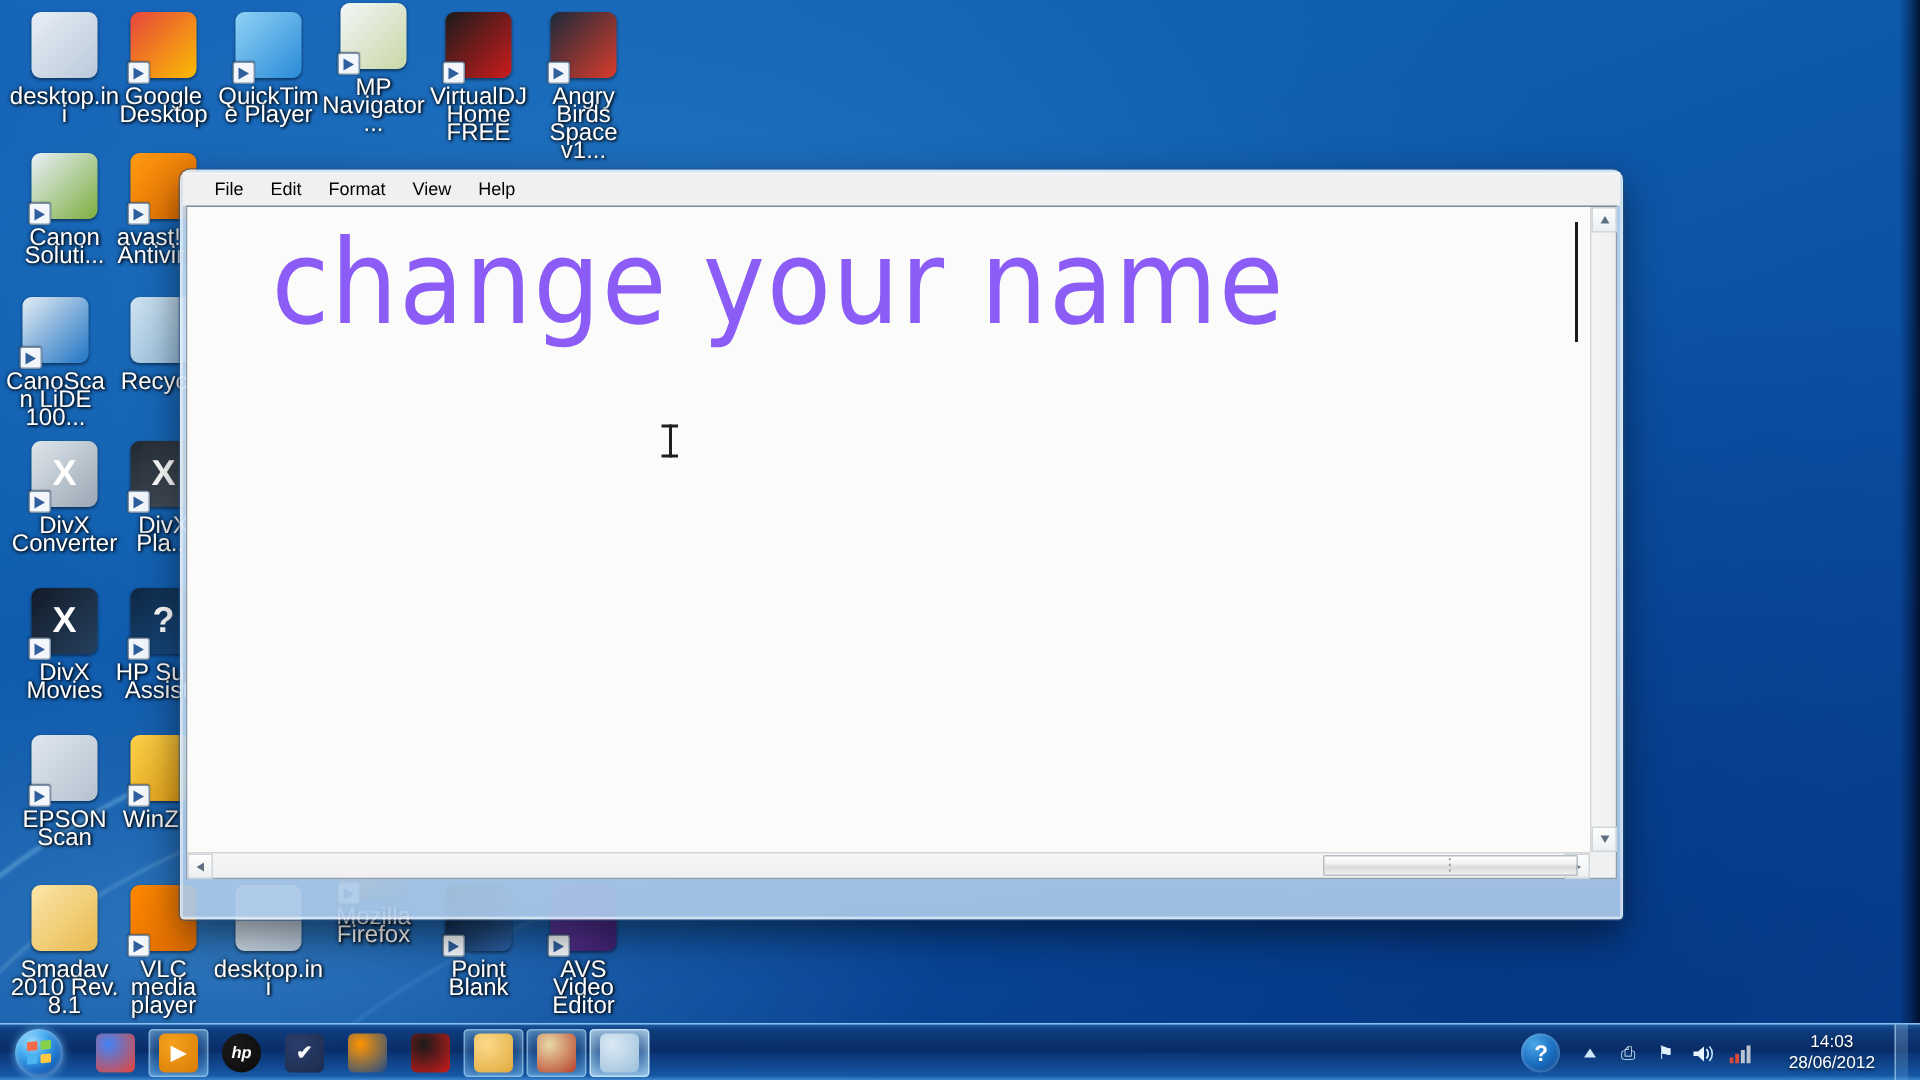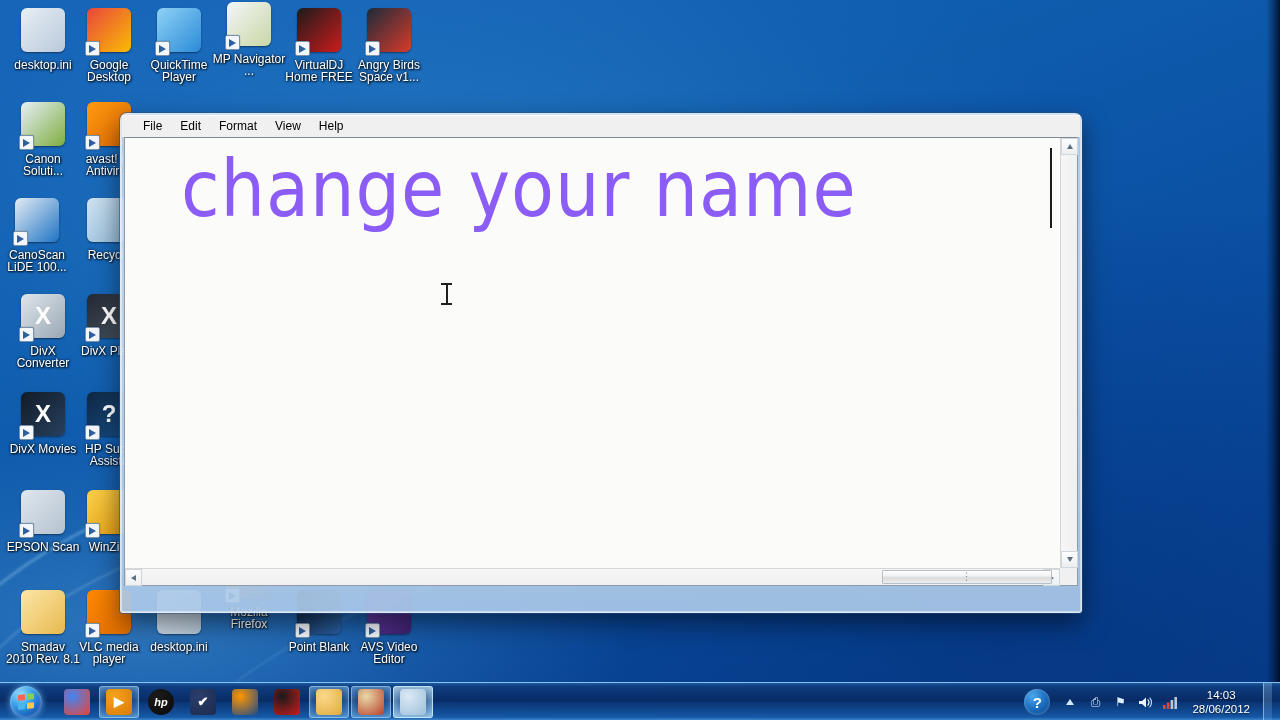--- a/index.html
+++ b/index.html
@@ -99,21 +99,21 @@
   }
   .shortcut-arrow::after {
     content: "";
     position: absolute; left: 3px; top: 3px;
     width: 0; height: 0;
     border-left: 7px solid #2f5f9c;
     border-top: 4px solid transparent;
     border-bottom: 4px solid transparent;
   }
   .desk-icon .lbl {
-    font-size: 12px;
+    font-size: 16px;
     line-height: 12px;
     color: #ffffff;
     text-shadow: 0 0 3px rgba(0,0,0,0.95), 1px 1px 2px rgba(0,0,0,0.9);
     word-wrap: break-word;
   }
 
   
   #notepad-window {
     position: absolute;
     left: 120px; top: 113px;
@@ -374,21 +374,21 @@
     color: #fff; font-size: 15px; font-weight: bold;
     display: flex; align-items: center; justify-content: center;
     box-shadow: inset 0 0 3px rgba(255,255,255,0.4);
     margin-right: 4px;
   }
   #clock {
     color: #ffffff;
     font-size: 11.5px;
     line-height: 14px;
     text-align: center;
-    margin-left: 6px;
+    margin-left: 16px;
     text-shadow: 0 1px 2px rgba(0,0,0,0.65);
     cursor: default;
     white-space: nowrap;
   }
   #show-desktop {
     width: 9px; height: 38px;
     margin-left: 6px;
     background: linear-gradient(to bottom, rgba(200,235,255,0.25), rgba(120,185,240,0.18));
     border-left: 1px solid rgba(190,230,255,0.55);
     cursor: default;

